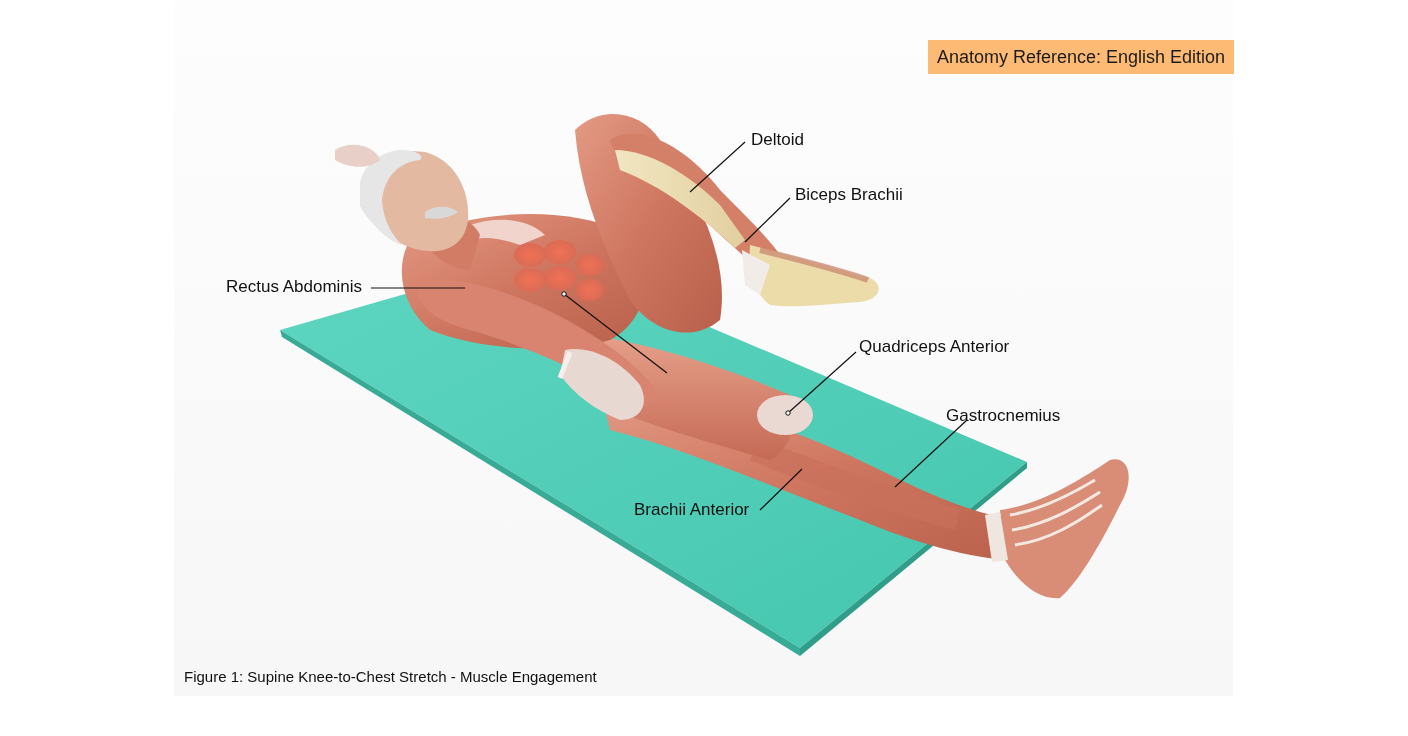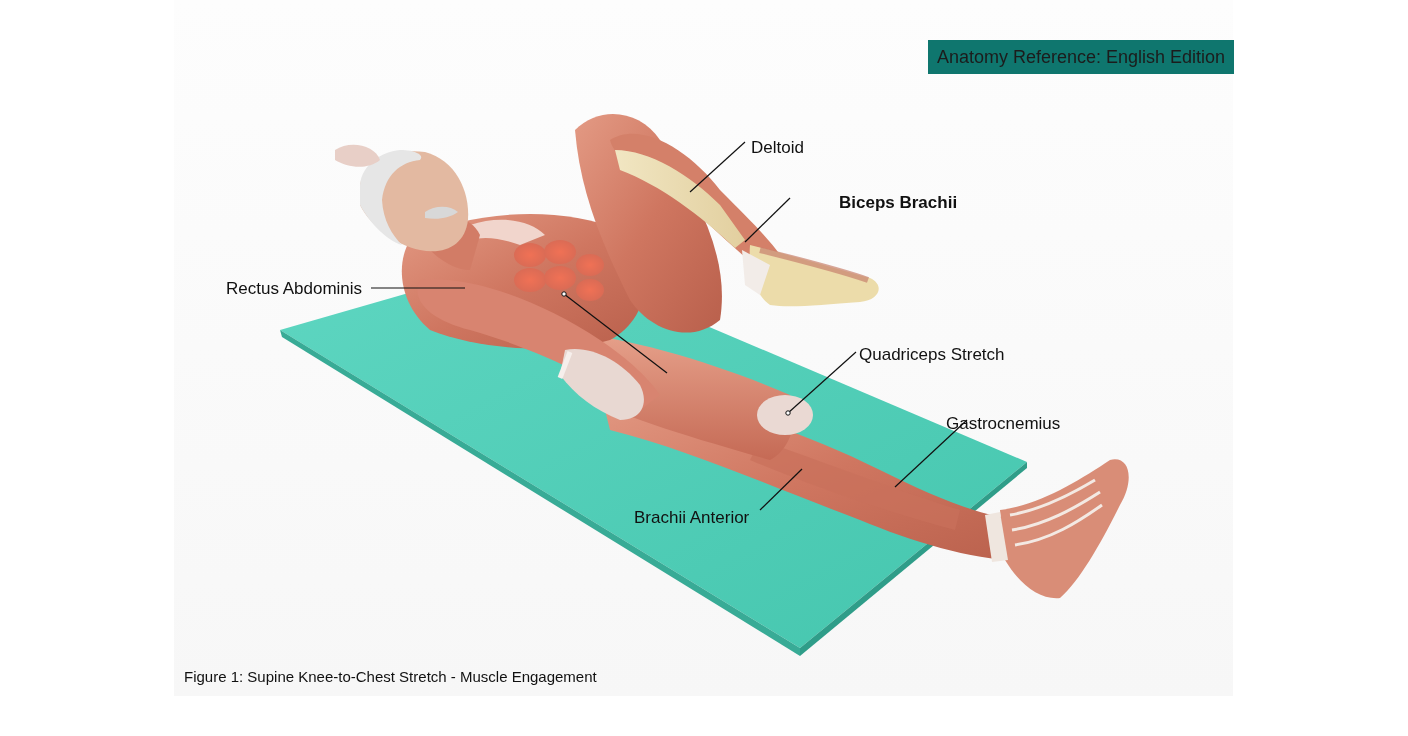--- a/index.html
+++ b/index.html
@@ -8,28 +8,27 @@
     background: #ffffff;
     font-family: "Liberation Sans", sans-serif;
     position: relative;
   }
   .panel {
     position: absolute; left: 174px; top: 0; width: 1059px; height: 696px;
     background: linear-gradient(180deg, #fdfdfd 0%, #f7f7f7 100%);
   }
   .edition-badge {
     position: absolute; left: 928px; top: 40px; width: 306px; height: 34px;
-    background: #0f766e; color: #1c1c1c;
+    background: #fdba74; color: #1c1c1c;
     font-size: 18px; line-height: 34px; text-align: center;
   }
   svg.illus { position: absolute; left: 0; top: 0; }
   .label {
     position: absolute; font-size: 17px; color: #111; white-space: nowrap;
     line-height: 20px;
-    margin-top: 8px;
   }
   .caption {
     position: absolute; left: 184px; top: 668px; font-size: 15px; color: #111;
     white-space: nowrap;
   }
 </style>
 </head>
 <body>
 
 <div class="panel"></div>
@@ -127,19 +126,19 @@
   </g>
   <g fill="#fff" stroke="#111" stroke-width="1">
     <circle cx="564" cy="294" r="2.2"></circle>
     <circle cx="788" cy="413" r="2.2"></circle>
   </g>
 </svg>
 
 <div class="edition-badge">Anatomy Reference: English Edition</div>
 
 <div class="label" style="left:751px;top:130px;">Deltoid</div>
-<div class="label" style="left:839px;top:185px;font-weight:bold;">Biceps Brachii</div>
-<div class="label" style="left:226px;top:271px;">Rectus Abdominis</div>
-<div class="label" style="left:859px;top:337px;">Quadriceps Stretch</div>
+<div class="label" style="left:795px;top:185px;">Biceps Brachii</div>
+<div class="label" style="left:226px;top:277px;">Rectus Abdominis</div>
+<div class="label" style="left:859px;top:337px;">Quadriceps Anterior</div>
 <div class="label" style="left:946px;top:406px;">Gastrocnemius</div>
 <div class="label" style="left:634px;top:500px;">Brachii Anterior</div>
 
 <div class="caption">Figure 1: Supine Knee-to-Chest Stretch - Muscle Engagement</div>
 
 </body></html>

